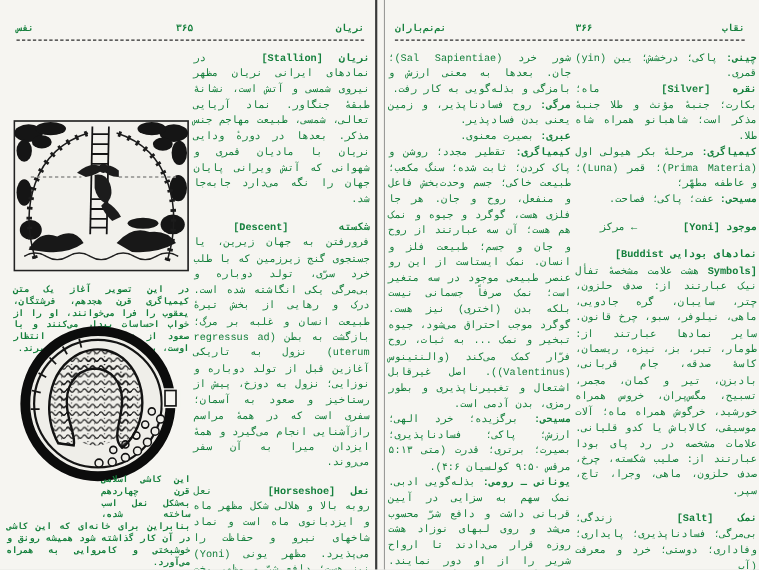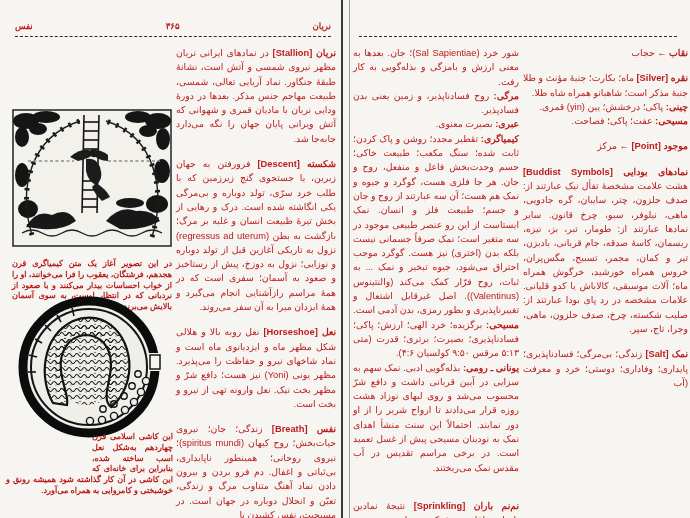--- a/index.html
+++ b/index.html
@@ -1,38 +1,38 @@
 <!DOCTYPE html>
 <html lang="fa"><head>
 <meta charset="utf-8">
 <style>
   html,body{margin:0;padding:0;background:#d8d8d5;}
   #screen{position:relative;width:690px;height:518px;background:#f6f5f1;overflow:hidden;
-          font-family:Liberation Sans, sans-serif;color:#b91c1c;}
+          font-family:Liberation Mono, monospace;color:#15803d;}
   .page{position:absolute;top:0;height:518px;background:#f6f5f1;}
   .page-left{left:0;width:340px;}
   .page-right{left:351px;width:339px;}
   .pg-header{position:absolute;top:21px;display:flex;justify-content:space-between;align-items:baseline;
              font-size:8.6px;font-weight:bold;}
   .page-left .pg-header{left:15px;right:9px;}
   .page-right .pg-header{left:8px;right:13px;}
   .rule{position:absolute;top:36px;border-top:1.6px dashed #2c2c2c;height:0;}
   .page-left .rule{left:15px;right:9px;}
   .page-right .rule{left:8px;right:13px;}
   .textcol{position:absolute;top:46px;direction:rtl;text-align:justify;
            font-size:9.3px;line-height:14.3px;}
   .page-left .textcol{left:176px;width:160px;}
   .col{position:absolute;top:46px;direction:rtl;text-align:justify;font-size:9.3px;line-height:14.3px;}
   .col-first{right:2px;width:165px;}
   .col-second{left:2px;width:166px;}
   .para{margin:0 0 11px 0;}
   .sub{margin:0;}
   .entryblock{margin:0 0 11px 0;}
   .term{font-weight:bold;}
-  .latin{font-weight:bold;unicode-bidi:embed;}
+  .latin{font-weight:bold;unicode-bidi:embed;margin-left:36px;}
   .lead{font-weight:bold;}
   .caption{position:absolute;direction:rtl;text-align:justify;font-size:8.1px;font-weight:bold;line-height:10.8px;}
   #cap1{left:12px;top:251px;width:160px;}
   #cap2{left:6px;top:432px;width:167px;}
   .stair-spacer{float:left;width:86px;height:33px;}
   #fig1{position:absolute;left:12px;top:109px;}
   #fig2{position:absolute;left:15px;top:295px;}
   .gutter-line-a{position:absolute;left:341px;top:0;width:2px;height:518px;background:#3a3a3a;}
   .gutter-line-b{position:absolute;left:349px;top:0;width:1px;height:518px;background:#9a9a98;}
   .edge-shade{position:absolute;right:0;top:0;width:7px;height:518px;
@@ -172,45 +172,50 @@
         <span>زندگی؛ جان؛ نیروی حیات‌بخش؛ روح کیهان (spiritus mundi)؛ نیروی روحانی؛ همینطور ناپایداری، بی‌ثباتی و اغفال. دم فرو بردن و بیرون دادن نماد آهنگ متناوب مرگ و زندگی، تعیّن و انحلال دوباره در جهان است. در مسیحیت، نفس کشیدن یا</span>
       </p>
     </div>
   </section>
 
   <div class="gutter-line-a"></div>
   <div class="gutter-line-b"></div>
   <div class="edge-shade"></div>
 
   <section class="page page-right">
+    <div class="pg-header" dir="ltr">
+      <span>نم‌نم‌باران</span>
+      <span>۳۶۶</span>
+      <span>نقاب</span>
+    </div>
     <div class="rule"></div>
 
     <div class="col col-first">
-      <p class="para">
-        <span class="term">نقاب</span>
-        <span>← حجاب</span>
-      </p>
       <div class="entryblock">
+        <p class="sub">
+          <span class="lead">چینی:</span>
+          <span>پاکی؛ درخشش؛ یین (yin) قمری.</span>
+        </p>
         <p class="sub">
           <span class="term">نقره</span>
           <span class="latin" dir="ltr">[Silver]</span>
           <span>ماه؛ بکارت؛ جنبهٔ مؤنث و طلا جنبهٔ مذکر است؛ شاهبانو همراه شاه طلا.</span>
         </p>
         <p class="sub">
-          <span class="lead">چینی:</span>
-          <span>پاکی؛ درخشش؛ یین (yin) قمری.</span>
+          <span class="lead">کیمیاگری:</span>
+          <span>مرحلهٔ بکر هیولی اول (Prima Materia)؛ قمر (Luna)؛ و عاطفه مطهّر؛</span>
         </p>
         <p class="sub">
           <span class="lead">مسیحی:</span>
           <span>عفت؛ پاکی؛ فصاحت.</span>
         </p>
       </div>
       <p class="para">
         <span class="term">موجود</span>
-        <span class="latin" dir="ltr">[Point]</span>
+        <span class="latin" dir="ltr">[Yoni]</span>
         <span>← مرکز</span>
       </p>
       <p class="para">
         <span class="term">نمادهای بودایی</span>
         <span class="latin" dir="ltr">[Buddist Symbols]</span>
         <span>هشت علامت مشخصهٔ تفأل نیک عبارتند از: صدف حلزون، چتر، سایبان، گره جادویی، ماهی، نیلوفر، سبو، چرخ قانون. سایر نمادها عبارتند از: طومار، تبر، بز، نیزه، ریسمان، کاسهٔ صدقه، جام قربانی، بادبزن، تیر و کمان، مجمر، تسبیح، مگس‌پران، خروس همراه خورشید، خرگوش همراه ماه؛ آلات موسیقی، کالاباش یا کدو قلیانی. علامات مشخصه در رد پای بودا عبارتند از: صلیب شکسته، چرخ، صدف حلزون، ماهی، وجرا، تاج، سپر.</span>
       </p>
       <p class="para">
         <span class="term">نمک</span>
         <span class="latin" dir="ltr">[Salt]</span>

